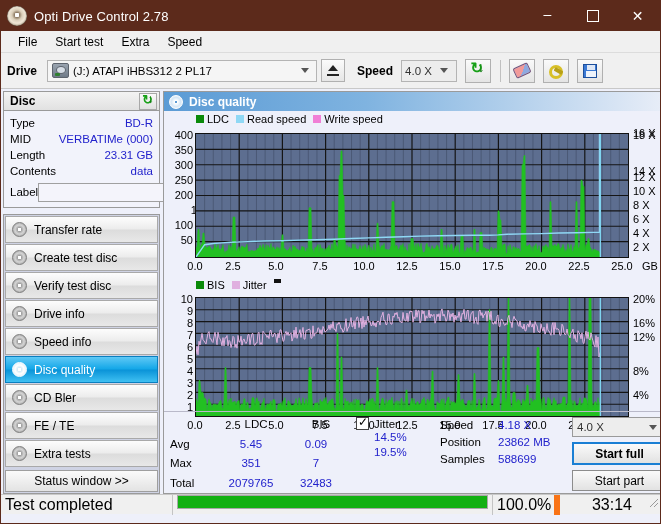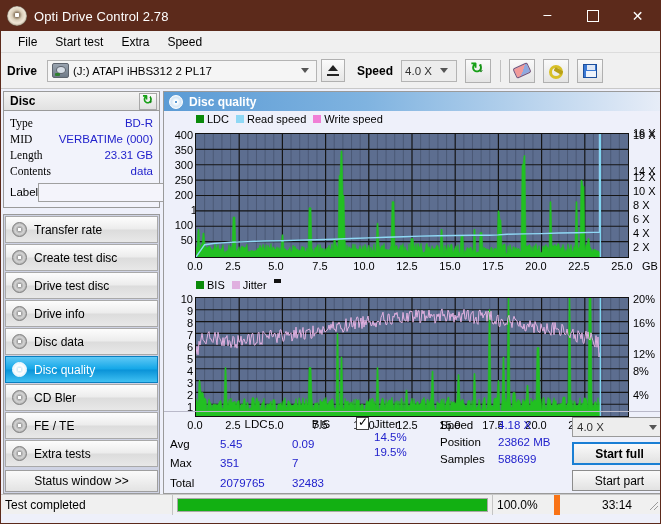--- a/index.html
+++ b/index.html
@@ -199,21 +199,21 @@
     border: 1px solid #a8a8a8;
     display: flex; align-items: center; justify-content: center;
   }
   .disc-box {
     border: 1px solid #9a9a9a; border-top: none;
     background: #f2f3fb;
     padding: 4px 6px 5px 6px;
     font-size: 11.5px;
   }
   .disc-row { display: flex; justify-content: space-between; line-height: 16px; }
-  .disc-row .k { color: #000; font-family: Liberation Serif, serif; }
+  .disc-row .k { color: #000; }
   .disc-row .v { color: #2222cc; }
   .label-row { display: flex; align-items: center; margin-top: 3px; }
   .label-row .k { width: 38px; font-size: 11.5px; }
   .label-input {
     flex: 1; height: 19px;
     background: #f4f4fb; border: 1px solid #a0a0a0;
     margin-right: 3px;
   }
   .cd-btn {
     width: 22px; height: 20px;
@@ -326,21 +326,21 @@
   .st-k { color: #000; }
   .grid-stats {
     display: grid;
     grid-template-columns: 50px 72px 58px;
     row-gap: 2px;
     margin-left: 6px;
     margin-top: 2px;
   }
   .grid-stats div { line-height: 15px; }
   .gs-hdr { text-align: center; color: #000; }
-  .gs-num { text-align: left; color: #2222cc; padding-right: 10px;}
+  .gs-num { text-align: center; color: #2222cc; padding-right: 10px;}
   .jitter-col { margin-left: 6px; margin-top: 2px; width: 82px; }
   .jit-head { display: flex; align-items: center; }
   .chk {
     width: 13px; height: 13px; border: 1px solid #444; background: #fff;
     margin-right: 5px; position: relative; flex: none;
   }
   .chk::after {
     content: "\2713"; position: absolute; left: 1px; top: -3px;
     font-size: 12px; color: #000;
   }
@@ -369,22 +369,22 @@
     border: 1px solid #8c8c8c;
     display: flex; align-items: center; justify-content: center;
     font-size: 12px; color: #000;
   }
 
   
   .statusbar {
     height: 20px;
     background: #f0f0f0;
     border-top: 1px solid #c8c8c8;
-    display: flex; align-items: center;
-    font-size: 12px;
+    display: flex; align-items: flex-start;
+    font-size: 16px;
   }
   .sb-text { width: 172px; padding-left: 4px; border-right: 1px solid #c4c4c4; height:20px; line-height:20px;}
   .sb-progress {
     flex: 1; height: 14px; margin: 0 4px;
     background: #ffffff; border: 1px solid #a8a8a8;
     position: relative;
   }
   .sb-progress .fill { position: absolute; left:0; top:0; bottom:0; width: 100%; background: #12b012; }
   .sb-pct { width: 62px; padding-left: 4px; border-left: 1px solid #c4c4c4; height:20px; line-height:20px;}
   .sb-time { width: 92px; text-align: right; padding-right: 14px; border-left: 6px solid #f97316; height:20px; line-height:20px;}
@@ -486,29 +486,29 @@
       <div class="nav-item">
         <div class="nav-ico"></div>
         <span>Transfer rate</span>
       </div>
       <div class="nav-item">
         <div class="nav-ico"></div>
         <span>Create test disc</span>
       </div>
       <div class="nav-item">
         <div class="nav-ico"></div>
-        <span>Drive test disc</span>
+        <span>Verify test disc</span>
       </div>
       <div class="nav-item">
         <div class="nav-ico"></div>
         <span>Drive info</span>
       </div>
       <div class="nav-item">
         <div class="nav-ico"></div>
-        <span>Disc data</span>
+        <span>Speed info</span>
       </div>
       <div class="nav-item sel">
         <div class="nav-ico"></div>
         <span>Disc quality</span>
       </div>
       <div class="nav-item">
         <div class="nav-ico"></div>
         <span>CD Bler</span>
       </div>
       <div class="nav-item">
@@ -664,21 +664,21 @@
         <div class="axis-lbl" style="left:0px;  top:70px;  width:29px;">7</div>
         <div class="axis-lbl" style="left:0px;  top:82px;  width:29px;">6</div>
         <div class="axis-lbl" style="left:0px;  top:94px;  width:29px;">5</div>
         <div class="axis-lbl" style="left:0px;  top:106px; width:29px;">4</div>
         <div class="axis-lbl" style="left:0px;  top:118px; width:29px;">3</div>
         <div class="axis-lbl" style="left:0px;  top:130px; width:29px;">2</div>
         <div class="axis-lbl" style="left:0px;  top:142px; width:29px;">1</div>
 
         <div class="axis-lbl r" style="left:469px; top:34px;">20%</div>
         <div class="axis-lbl r" style="left:469px; top:58px;">16%</div>
-        <div class="axis-lbl r" style="left:469px; top:89px;">12%</div>
+        <div class="axis-lbl r" style="left:469px; top:72px;">12%</div>
         <div class="axis-lbl r" style="left:469px; top:106px;">8%</div>
         <div class="axis-lbl r" style="left:469px; top:130px;">4%</div>
 
         <div class="plot" id="plot2" style="left:31px; top:38px; width:434px; height:120px;">
             <svg width="432" height="118" class="series">
               <line x1="8.64" y1="0" x2="8.64" y2="118" stroke="#44506b" stroke-width="0.7"></line>
               <line x1="17.28" y1="0" x2="17.28" y2="118" stroke="#44506b" stroke-width="0.7"></line>
               <line x1="25.919999999999998" y1="0" x2="25.919999999999998" y2="118" stroke="#44506b" stroke-width="0.7"></line>
               <line x1="34.56" y1="0" x2="34.56" y2="118" stroke="#44506b" stroke-width="0.7"></line>
               <line x1="43.2" y1="0" x2="43.2" y2="118" stroke="#151515" stroke-width="1.2"></line>

